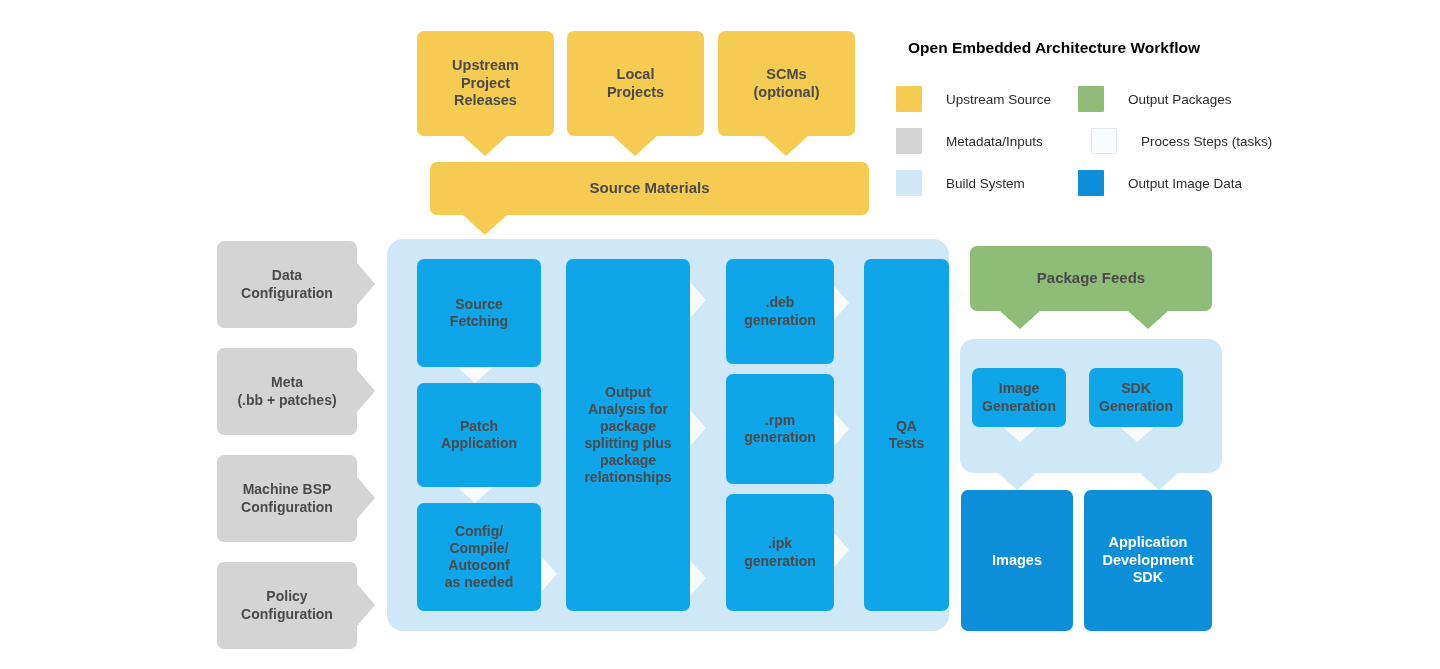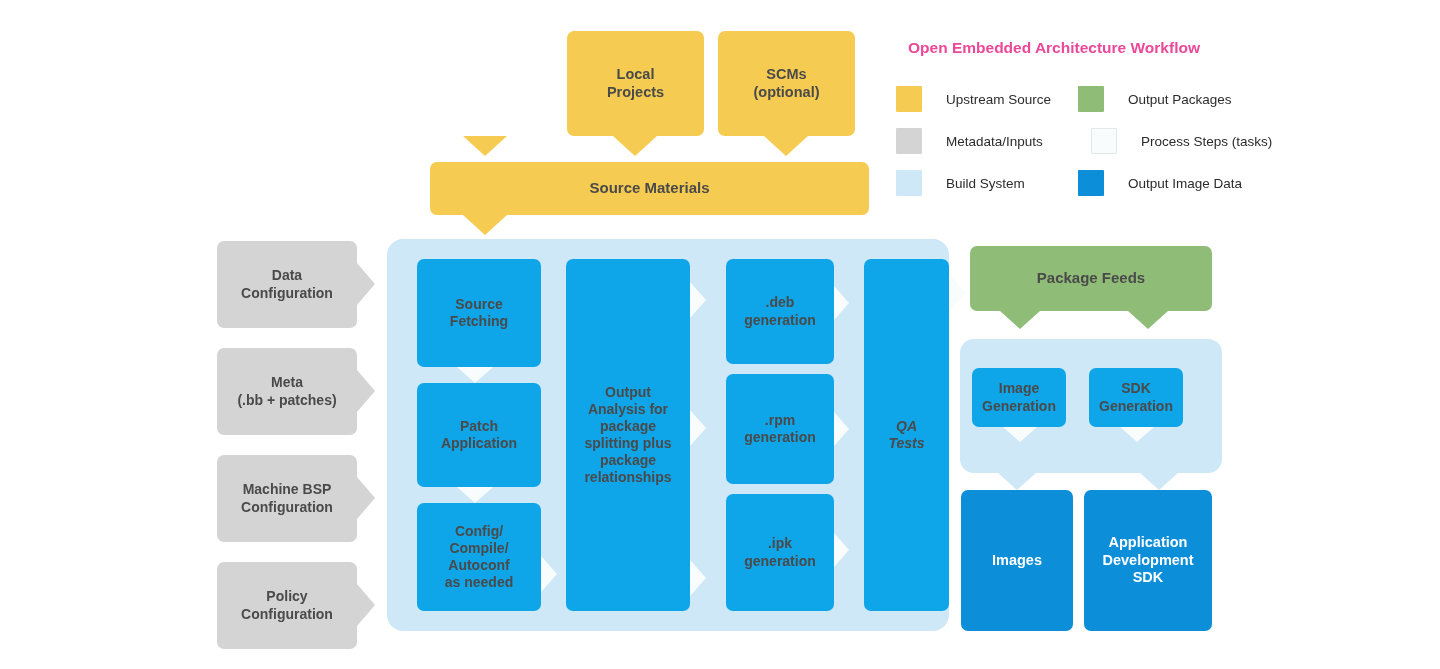--- a/index.html
+++ b/index.html
@@ -67,21 +67,21 @@
   .t-task.tab-down     { border-top-color: #f9fcfd; }
   .t-green.tab-down    { border-top-color: #8fbc77; }
   .t-build.tab-down    { border-top-color: #cee8f7; }
 
   
   #legend { position: absolute; }
   #legend-title {
     position: absolute;
     font-size: 15.5px;
     font-weight: bold;
-    color: #ec4899;
+    color: #000000;
     white-space: nowrap;
   }
   .legend-row { position: absolute; display: flex; align-items: center; }
   .legend-swatch {
     width: 26px; height: 26px;
     flex: 0 0 26px;
     border-radius: 1px;
   }
   .legend-label {
     margin-left: 24px;
@@ -123,20 +123,25 @@
       <div class="legend-swatch sw-border" style="background:#f9fcfd;"></div>
       <div class="legend-label">Process Steps (tasks)</div>
     </div>
 
     <div class="legend-row" style="left:1078px; top:170px;">
       <div class="legend-swatch" style="background:#0d8ed8;"></div>
       <div class="legend-label">Output Image Data</div>
     </div>
   </div>
 
+  <div class="node c-upstream" style="left:417px; top:31px; width:137px; height:105px; font-size:14.5px;">
+    <span class="lbl">Upstream
+Project
+Releases</span>
+  </div>
   <div class="tab tab-down t-upstream" style="left:463px; top:136px;"></div>
 
   <div class="node c-upstream" style="left:567px; top:31px; width:137px; height:105px; font-size:14.5px;">
     <span class="lbl">Local
 Projects</span>
   </div>
   <div class="tab tab-down t-upstream" style="left:613px; top:136px;"></div>
 
   <div class="node c-upstream" style="left:718px; top:31px; width:137px; height:105px; font-size:14.5px;">
     <span class="lbl">SCMs
@@ -218,21 +223,21 @@
 generation</span>
   </div>
   <div class="tab tab-right t-task" style="left:834px; top:412px; border-width:17px 0 17px 15px;"></div>
 
   <div class="node c-task" style="left:726px; top:494px; width:108px; height:117px; font-size:14px;">
     <span class="lbl">.ipk
 generation</span>
   </div>
   <div class="tab tab-right t-task" style="left:834px; top:533px; border-width:17px 0 17px 15px;"></div>
 
-  <div class="node c-task" style="left:864px; top:259px; width:85px; height:352px; font-size:14px;font-style:italic;">
+  <div class="node c-task" style="left:864px; top:259px; width:85px; height:352px; font-size:14px;">
     <span class="lbl">QA
 Tests</span>
   </div>
   <div class="tab tab-right t-task" style="left:949px; top:274px; border-width:19px 0 19px 17px;"></div>
 
   <div class="node c-green" style="left:970px; top:246px; width:242px; height:65px; font-size:15px;">
     <span class="lbl">Package Feeds</span>
   </div>
   <div class="tab tab-down t-green" style="left:1000px; top:311px; border-width:18px 20px 0 20px;"></div>
   <div class="tab tab-down t-green" style="left:1128px; top:311px; border-width:18px 20px 0 20px;"></div>

